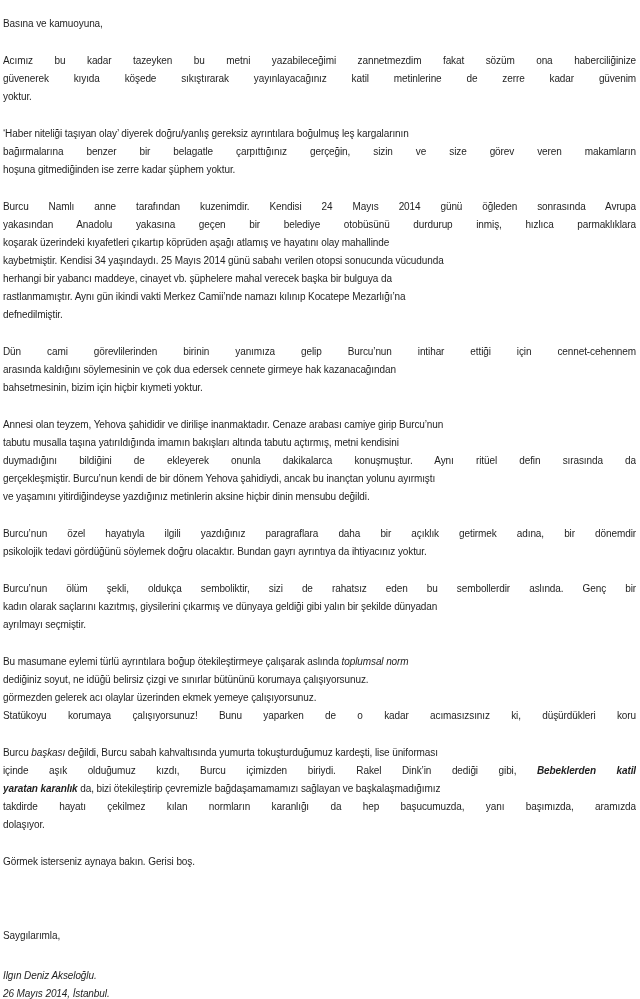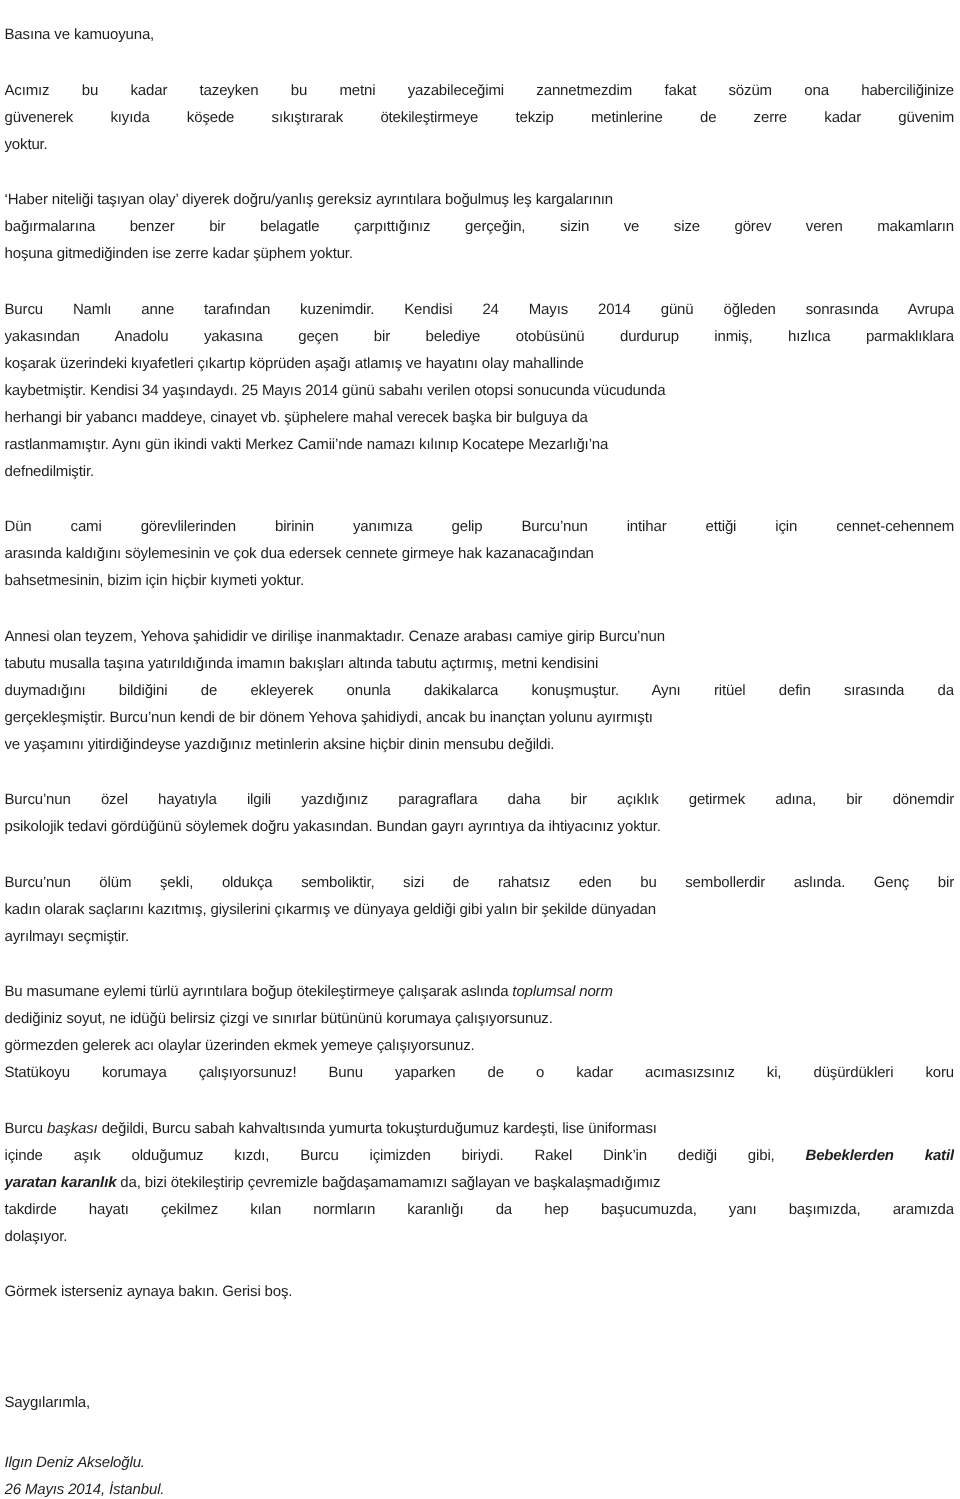--- a/index.html
+++ b/index.html
@@ -57,21 +57,21 @@
 </style>
 </head>
 <body>
 
 <div class="page">
   <div class="salutation">Basına ve kamuoyuna,</div>
 
   <div>
       <div class="paragraph">
         <div class="line j">Acımız bu kadar tazeyken bu metni yazabileceğimi zannetmezdim fakat sözüm ona haberciliğinize</div>
-        <div class="line j">güvenerek kıyıda köşede sıkıştırarak ötekileştirmeye tekzip metinlerine de zerre kadar güvenim</div>
+        <div class="line j">güvenerek kıyıda köşede sıkıştırarak yayınlayacağınız katil metinlerine de zerre kadar güvenim</div>
         <div class="line">yoktur.</div>
       </div>
       <div class="paragraph">
         <div class="line">‘Haber niteliği taşıyan olay’ diyerek doğru/yanlış gereksiz ayrıntılara boğulmuş leş kargalarının</div>
         <div class="line j">bağırmalarına benzer bir belagatle çarpıttığınız gerçeğin, sizin ve size görev veren makamların</div>
         <div class="line">hoşuna gitmediğinden ise zerre kadar şüphem yoktur.</div>
       </div>
       <div class="paragraph">
         <div class="line j">Burcu Namlı anne tarafından kuzenimdir. Kendisi 24 Mayıs 2014 günü öğleden sonrasında Avrupa</div>
         <div class="line j">yakasından Anadolu yakasına geçen bir belediye otobüsünü durdurup inmiş, hızlıca parmaklıklara</div>
@@ -88,21 +88,21 @@
       </div>
       <div class="paragraph">
         <div class="line">Annesi olan teyzem, Yehova şahididir ve dirilişe inanmaktadır. Cenaze arabası camiye girip Burcu’nun</div>
         <div class="line">tabutu musalla taşına yatırıldığında imamın bakışları altında tabutu açtırmış, metni kendisini</div>
         <div class="line j">duymadığını bildiğini de ekleyerek onunla dakikalarca konuşmuştur. Aynı ritüel defin sırasında da</div>
         <div class="line">gerçekleşmiştir. Burcu’nun kendi de bir dönem Yehova şahidiydi, ancak bu inançtan yolunu ayırmıştı</div>
         <div class="line">ve yaşamını yitirdiğindeyse yazdığınız metinlerin aksine hiçbir dinin mensubu değildi.</div>
       </div>
       <div class="paragraph">
         <div class="line j">Burcu’nun özel hayatıyla ilgili yazdığınız paragraflara daha bir açıklık getirmek adına, bir dönemdir</div>
-        <div class="line">psikolojik tedavi gördüğünü söylemek doğru yakasından. Bundan gayrı ayrıntıya da ihtiyacınız yoktur.</div>
+        <div class="line">psikolojik tedavi gördüğünü söylemek doğru olacaktır. Bundan gayrı ayrıntıya da ihtiyacınız yoktur.</div>
       </div>
       <div class="paragraph">
         <div class="line j">Burcu’nun ölüm şekli, oldukça semboliktir, sizi de rahatsız eden bu sembollerdir aslında. Genç bir</div>
         <div class="line">kadın olarak saçlarını kazıtmış, giysilerini çıkarmış ve dünyaya geldiği gibi yalın bir şekilde dünyadan</div>
         <div class="line">ayrılmayı seçmiştir.</div>
       </div>
       <div class="paragraph">
         <div class="line">Bu masumane eylemi türlü ayrıntılara boğup ötekileştirmeye çalışarak aslında <span class="i">toplumsal norm</span></div>
         <div class="line">dediğiniz soyut, ne idüğü belirsiz çizgi ve sınırlar bütününü korumaya çalışıyorsunuz.</div>
         <div class="line">görmezden gelerek acı olaylar üzerinden ekmek yemeye çalışıyorsunuz.</div>

